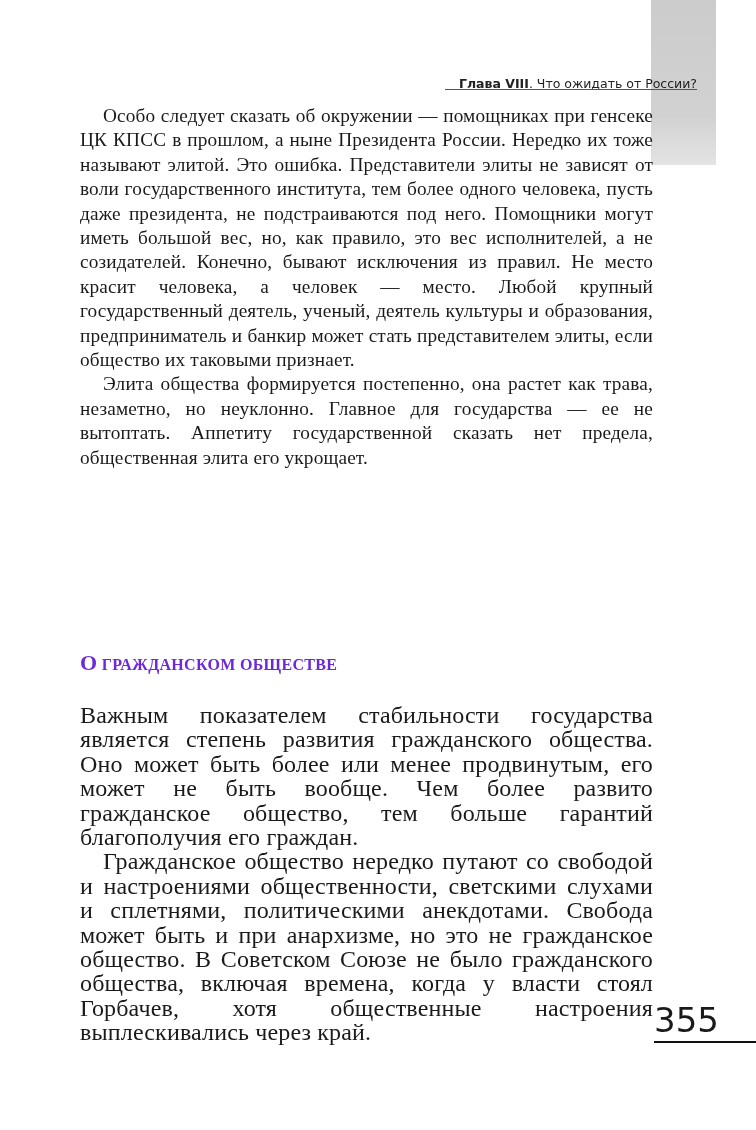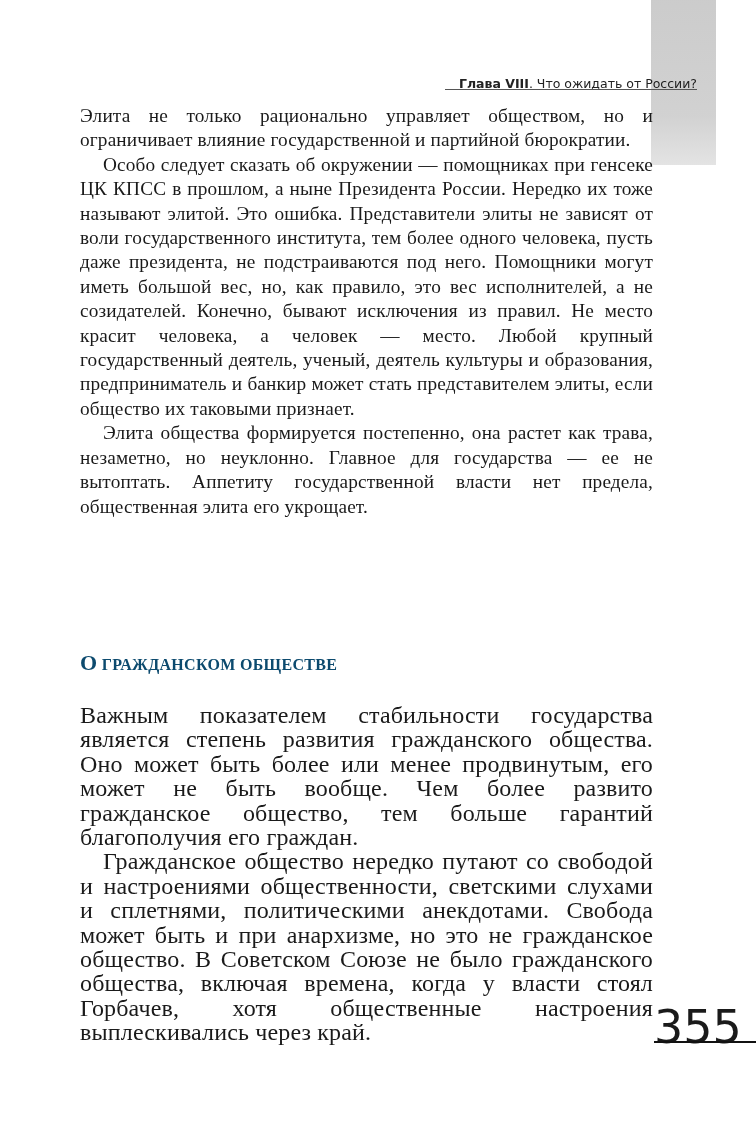--- a/index.html
+++ b/index.html
@@ -47,41 +47,41 @@
     }
     .body-text p { margin: 0; }
     .body-text p.indent { text-indent: 23px; }
     .section-heading {
       position: absolute;
       left: 80px; top: 650px;
       font-family: "Liberation Serif", "DejaVu Serif", serif;
       font-weight: bold;
       font-size: 16px;
       letter-spacing: 0.3px;
-      color: #0c4a6e;
+      color: #6d28d9;
       white-space: nowrap;
     }
     .section-heading .cap { font-size: 22px; }
     .body-text-2 {
       position: absolute;
       left: 80px; top: 703px;
       width: 573px;
       font-family: "Liberation Serif", "DejaVu Serif", serif;
       font-size: 24px;
       line-height: 24.4px;
       text-align: justify;
       letter-spacing: 0.15px;
     }
     .body-text-2 p { margin: 0; }
     .body-text-2 p.indent { text-indent: 23px; }
     .page-number {
       position: absolute;
       left: 654px; top: 1000px;
       font-family: "DejaVu Sans", "Liberation Sans", sans-serif;
-      font-size: 46px;
+      font-size: 34px;
       color: #1a1a1a;
       letter-spacing: 0px;
     }
     .page-rule {
       position: absolute;
       left: 654px; top: 1041px;
       width: 102px; height: 0;
       border-top: 2px solid #111;
     }
   </style>
@@ -89,23 +89,22 @@
 <body>
 
 <div class="thumb-band"></div>
 
 <div class="running-head">
   <span class="chap">Глава VIII</span><span>. </span><span>Что ожидать от России?</span>
 </div>
 <div class="head-rule"></div>
 
 <div class="body-text">
-  <p>Элита не только рационально управляет обществом, но и ограничивает влияние государственной и партийной бюрократии.</p>
   <p class="indent">Особо следует сказать об окружении — помощниках при генсеке ЦК КПСС в прошлом, а ныне Президента России. Нередко их тоже называют элитой. Это ошибка. Представители элиты не зависят от воли государственного института, тем более одного человека, пусть даже президента, не подстраиваются под него. Помощники могут иметь большой вес, но, как правило, это вес исполнителей, а не созидателей. Конечно, бывают исключения из правил. Не место красит человека, а человек — место. Любой крупный государственный деятель, ученый, деятель культуры и образования, предприниматель и банкир может стать представителем элиты, если общество их таковыми признает.</p>
-  <p class="indent">Элита общества формируется постепенно, она растет как трава, незаметно, но неуклонно. Главное для государства — ее не вытоптать. Аппетиту государственной власти нет предела, общественная элита его укрощает.</p>
+  <p class="indent">Элита общества формируется постепенно, она растет как трава, незаметно, но неуклонно. Главное для государства — ее не вытоптать. Аппетиту государственной сказать нет предела, общественная элита его укрощает.</p>
 </div>
 
 <div class="section-heading">
   <span class="cap">О</span><span> ГРАЖДАНСКОМ ОБЩЕСТВЕ</span>
 </div>
 
 <div class="body-text-2">
   <p>Важным показателем стабильности государства является степень развития гражданского общества. Оно может быть более или менее продвинутым, его может не быть вообще. Чем более развито гражданское общество, тем больше гарантий благополучия его граждан.</p>
   <p class="indent">Гражданское общество нередко путают со свободой и настроениями общественности, светскими слухами и сплетнями, политическими анекдотами. Свобода может быть и при анархизме, но это не гражданское общество. В Советском Союзе не было гражданского общества, включая времена, когда у власти стоял Горбачев, хотя общественные настроения выплескивались через край.</p>
 </div>

